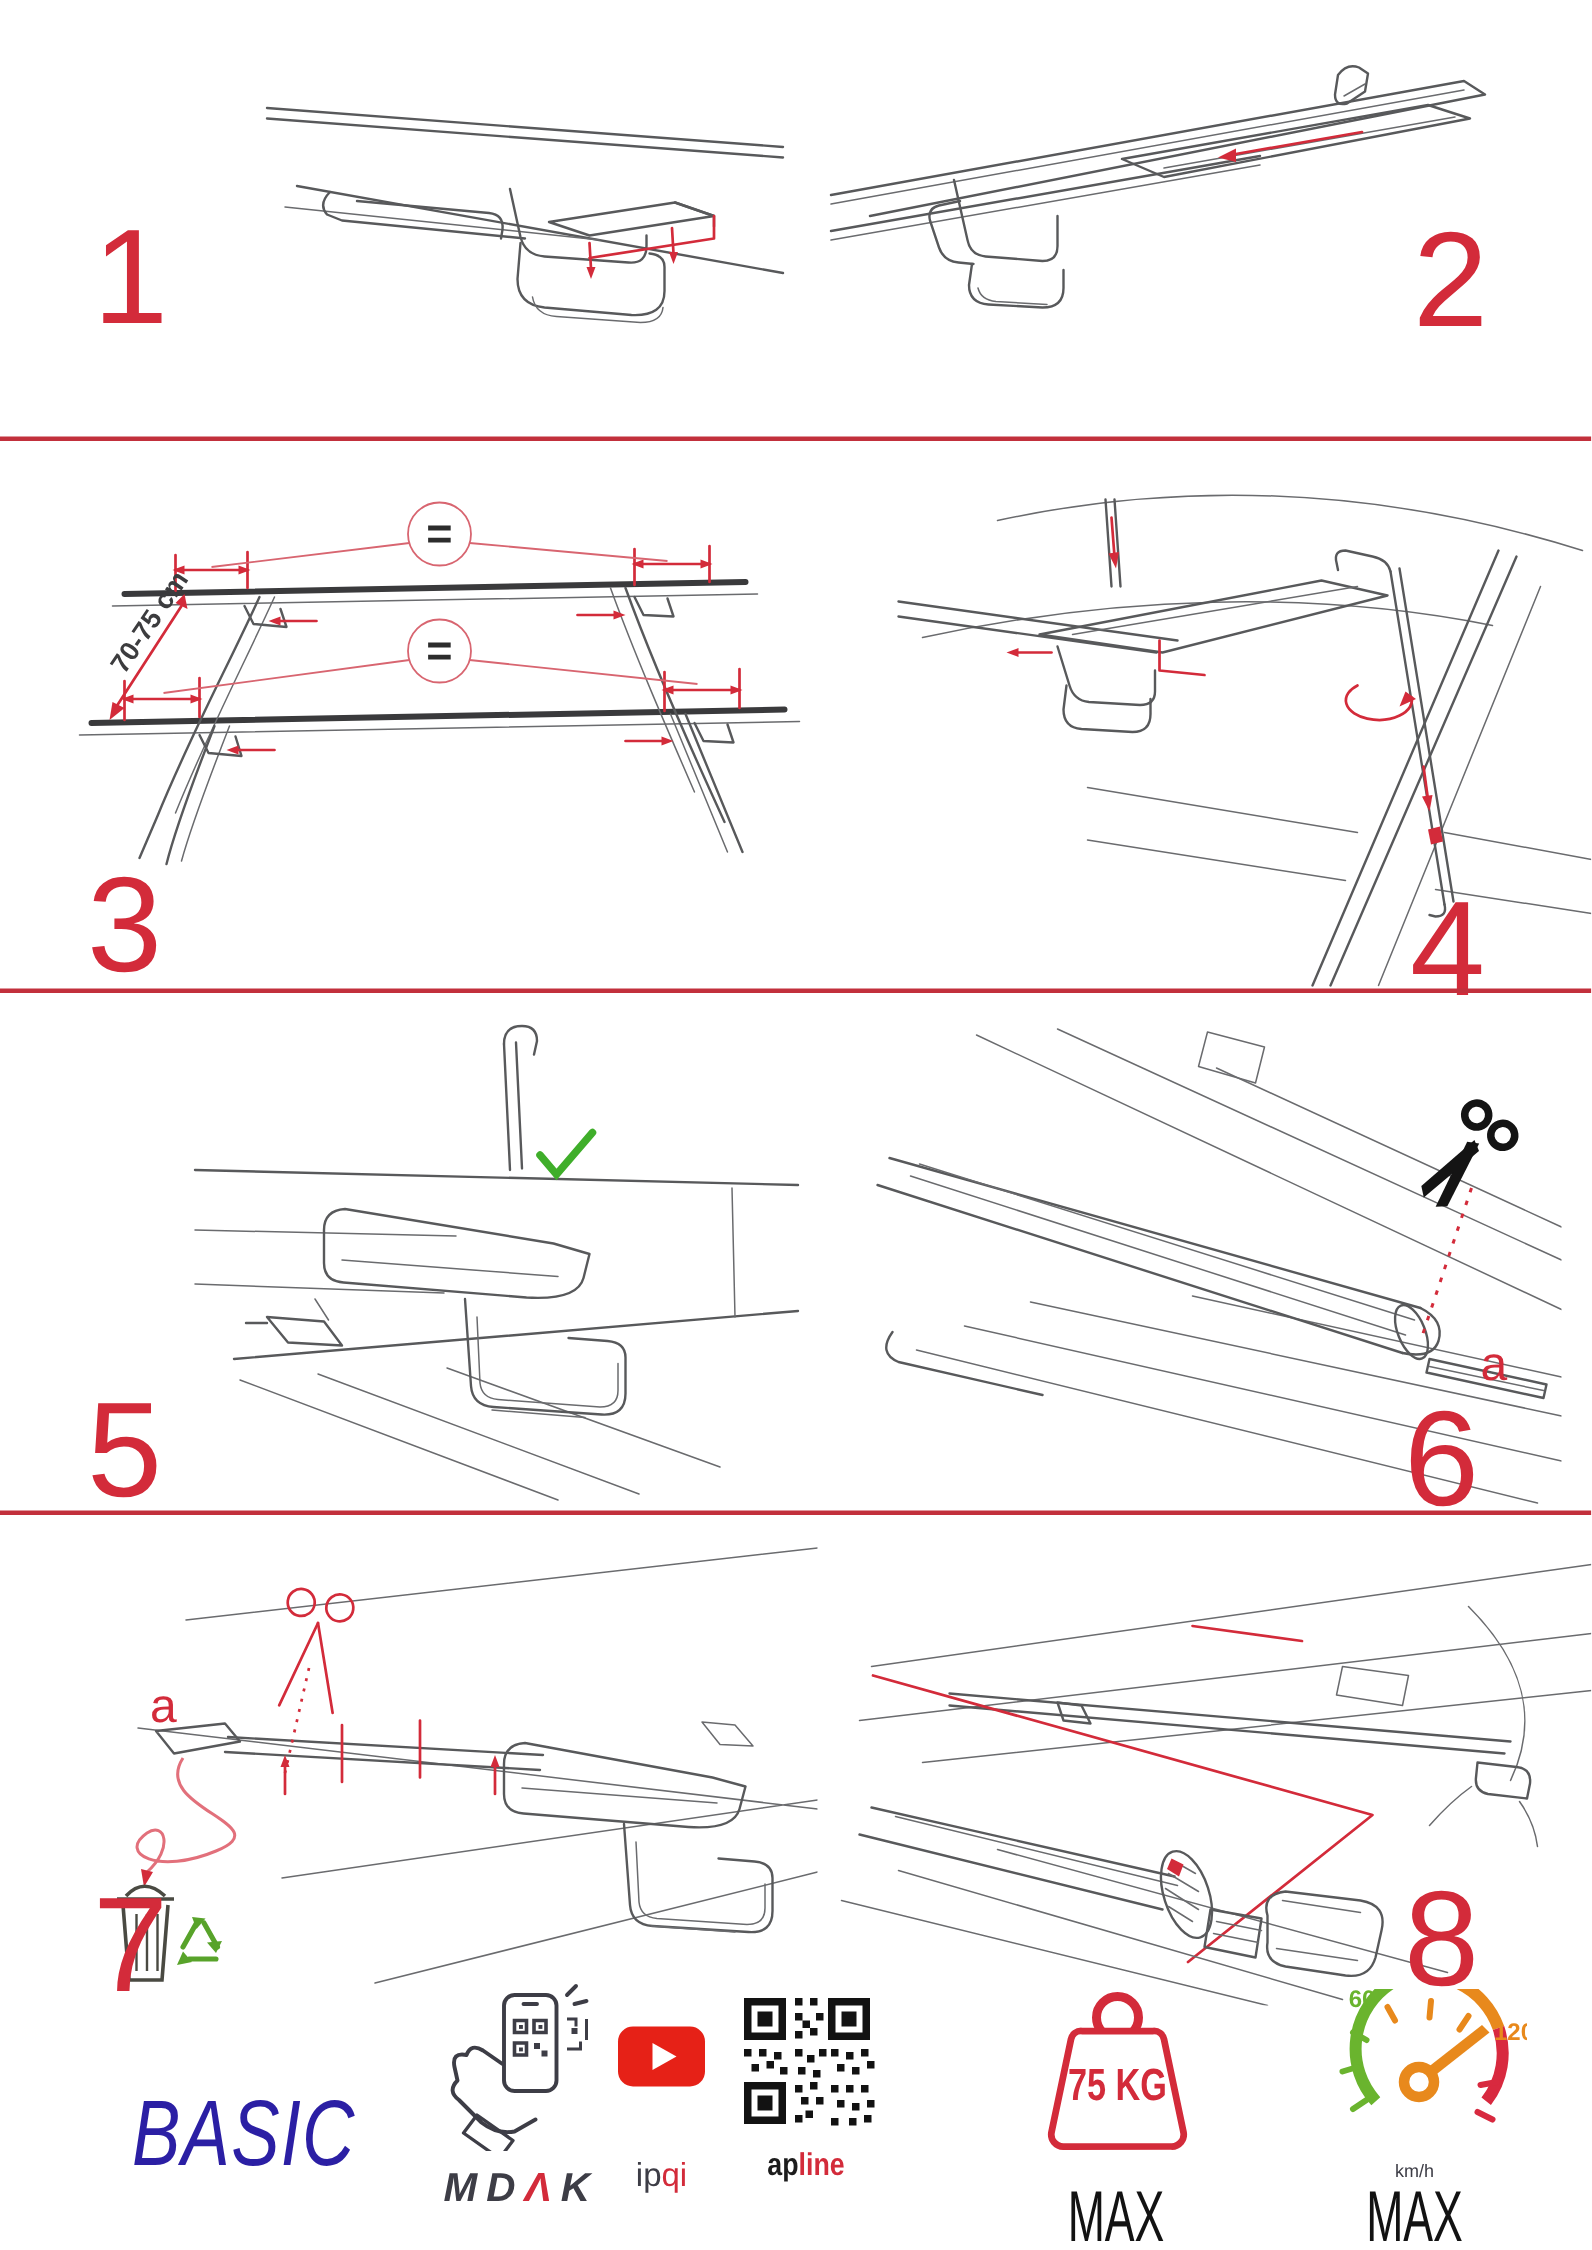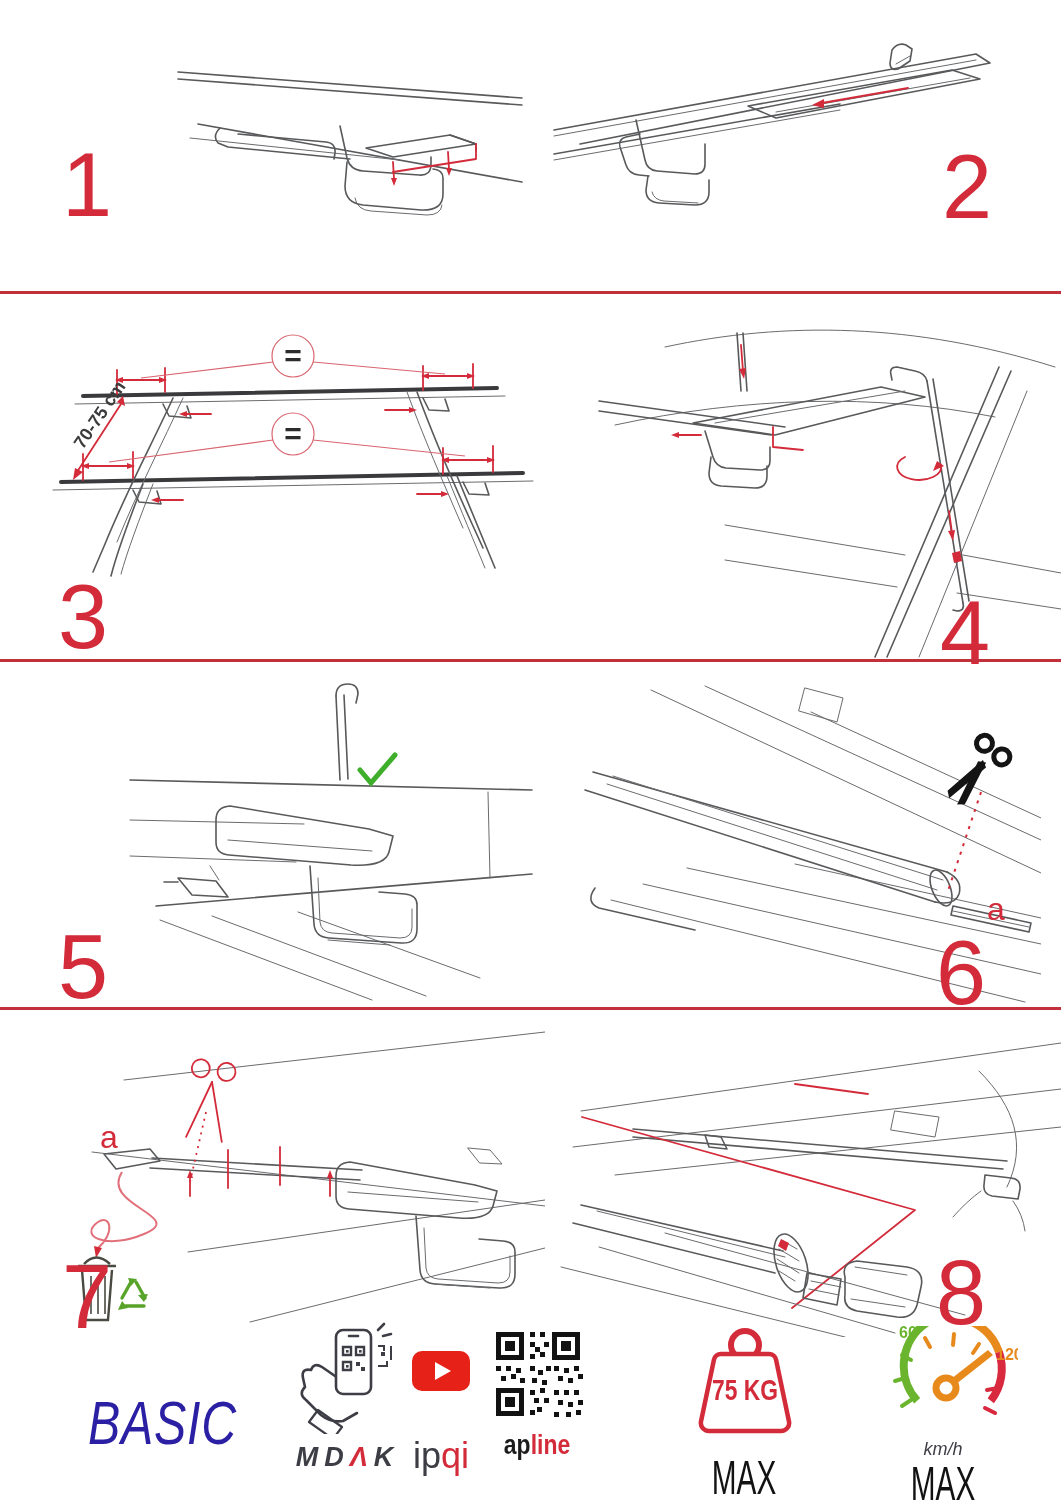--- a/index.html
+++ b/index.html
@@ -17,26 +17,26 @@
   .divider{position:absolute;left:0;width:1061px;height:3px;background:#c2303c;}
   .cond{display:inline-block;transform:scaleX(.62);transform-origin:center;}
   .cond75{display:inline-block;transform:scaleX(.78);transform-origin:center;}
   .cond85{display:inline-block;transform:scaleX(.85);transform-origin:center;}
   .fblock{position:absolute;text-align:center;}
   .brand-title{font-size:62px;font-weight:500;color:#2b1fa4;letter-spacing:1px;line-height:1;}
   .brand-name{font-size:34px;font-weight:700;color:#1c1c1c;letter-spacing:-1px;line-height:1;}
   .brand-name .r{color:#d32b3a;}
   .scan-label{font-size:27px;font-weight:600;color:#3d3d46;letter-spacing:6px;line-height:1;}
   .scan-label .r{color:#d32b3a;}
-  .video-label{font-size:36px;font-weight:500;color:#3d3d46;line-height:1;}
+  .video-label{font-size:22px;font-weight:500;color:#3d3d46;line-height:1;}
   .video-label .r{color:#d32b3a;}
-  .qr-label{font-size:27px;font-weight:600;color:#1c1c1c;line-height:1;}
+  .qr-label{font-size:21px;font-weight:600;color:#1c1c1c;line-height:1;}
   .qr-label .r{color:#d32b3a;}
   .max-label{font-size:48px;font-weight:500;color:#121212;line-height:1;}
-  .kmh{font-size:18px;color:#3d3d46;line-height:1;font-style:italic;}
+  .kmh{font-size:12px;color:#3d3d46;line-height:1;}
   .alabel{fill:#d32b3a;font-size:32px;font-family:"Liberation Sans",sans-serif;}
 </style>
 </head>
 <body>
 
 <div class="page">
 
   <div class="fig" style="left:150px;top:30px;">
     <svg width="390" height="240" viewBox="0 0 390 240">
       <path class="ln" d="M28,42 L372,68"></path>

